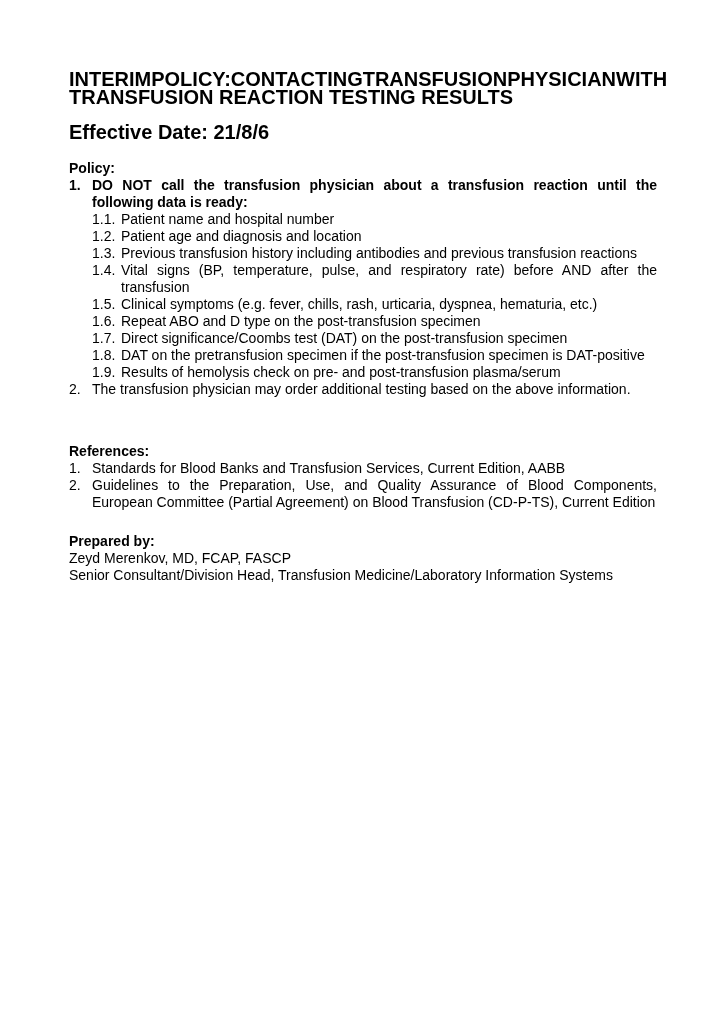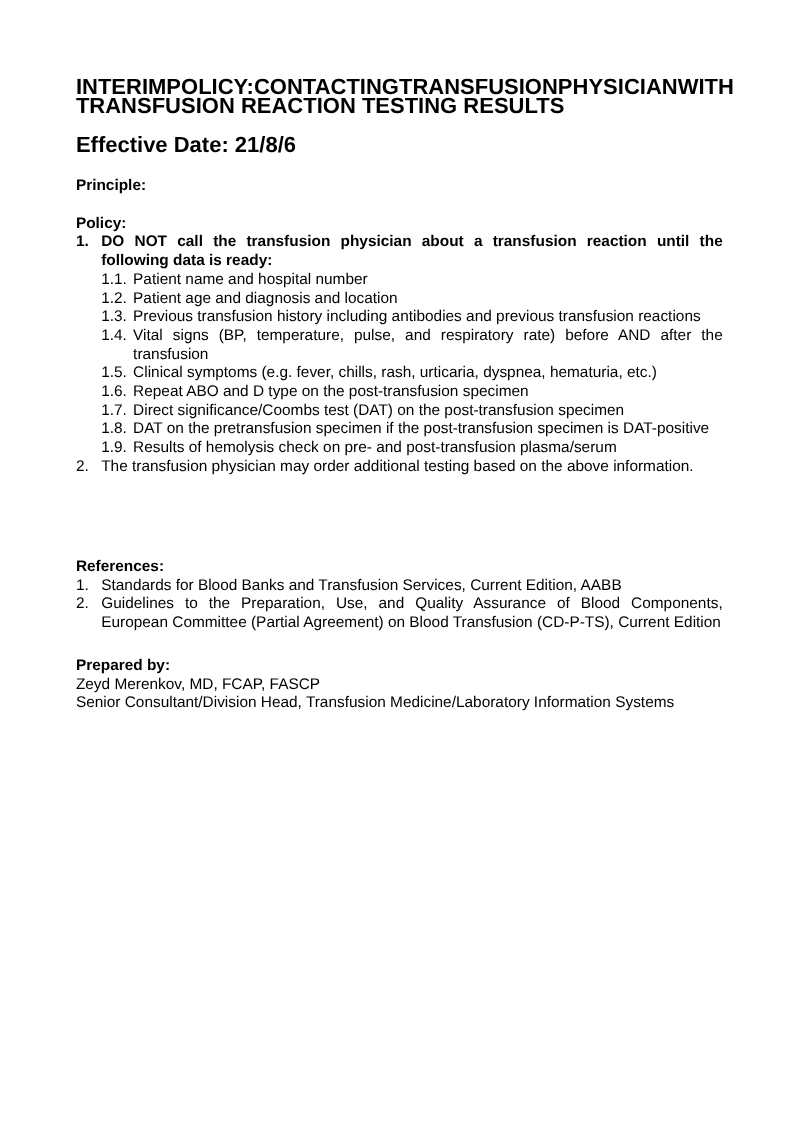--- a/index.html
+++ b/index.html
@@ -43,21 +43,21 @@
     .section-heading {
       font-weight: bold;
       margin: 0;
     }
     .para {
       text-align: justify;
       margin: 0;
     }
     .principle { margin-top: 19px; }
     .policy { margin-top: 17px; }
-    .refs { margin-top: 74px; }
+    .refs { margin-top: 45px; }
     .prepared { margin-top: 22px; }
 
     ol.lvl1 {
       list-style: none;
       margin: 0;
       padding: 0;
     }
     ol.lvl1 > li {
       position: relative;
       padding-left: 23px;
@@ -107,21 +107,20 @@
       <span>TRANSFUSION</span>
       <span>PHYSICIAN</span>
       <span>WITH</span>
     </div>
     <div>TRANSFUSION REACTION TESTING RESULTS</div>
   </div>
 
   <div class="effective">Effective Date:  21/8/6</div>
 
   <div class="principle">
-    <p class="section-heading">Principle:</p>
   </div>
 
   <div class="policy">
     <p class="section-heading">Policy:</p>
     <ol class="lvl1">
       <li class="bold">
         <span class="num">1.</span>
         <span class="txt">DO NOT call the transfusion physician about a transfusion reaction until the following data is ready:</span>
         <ol class="lvl2">
           <li>

